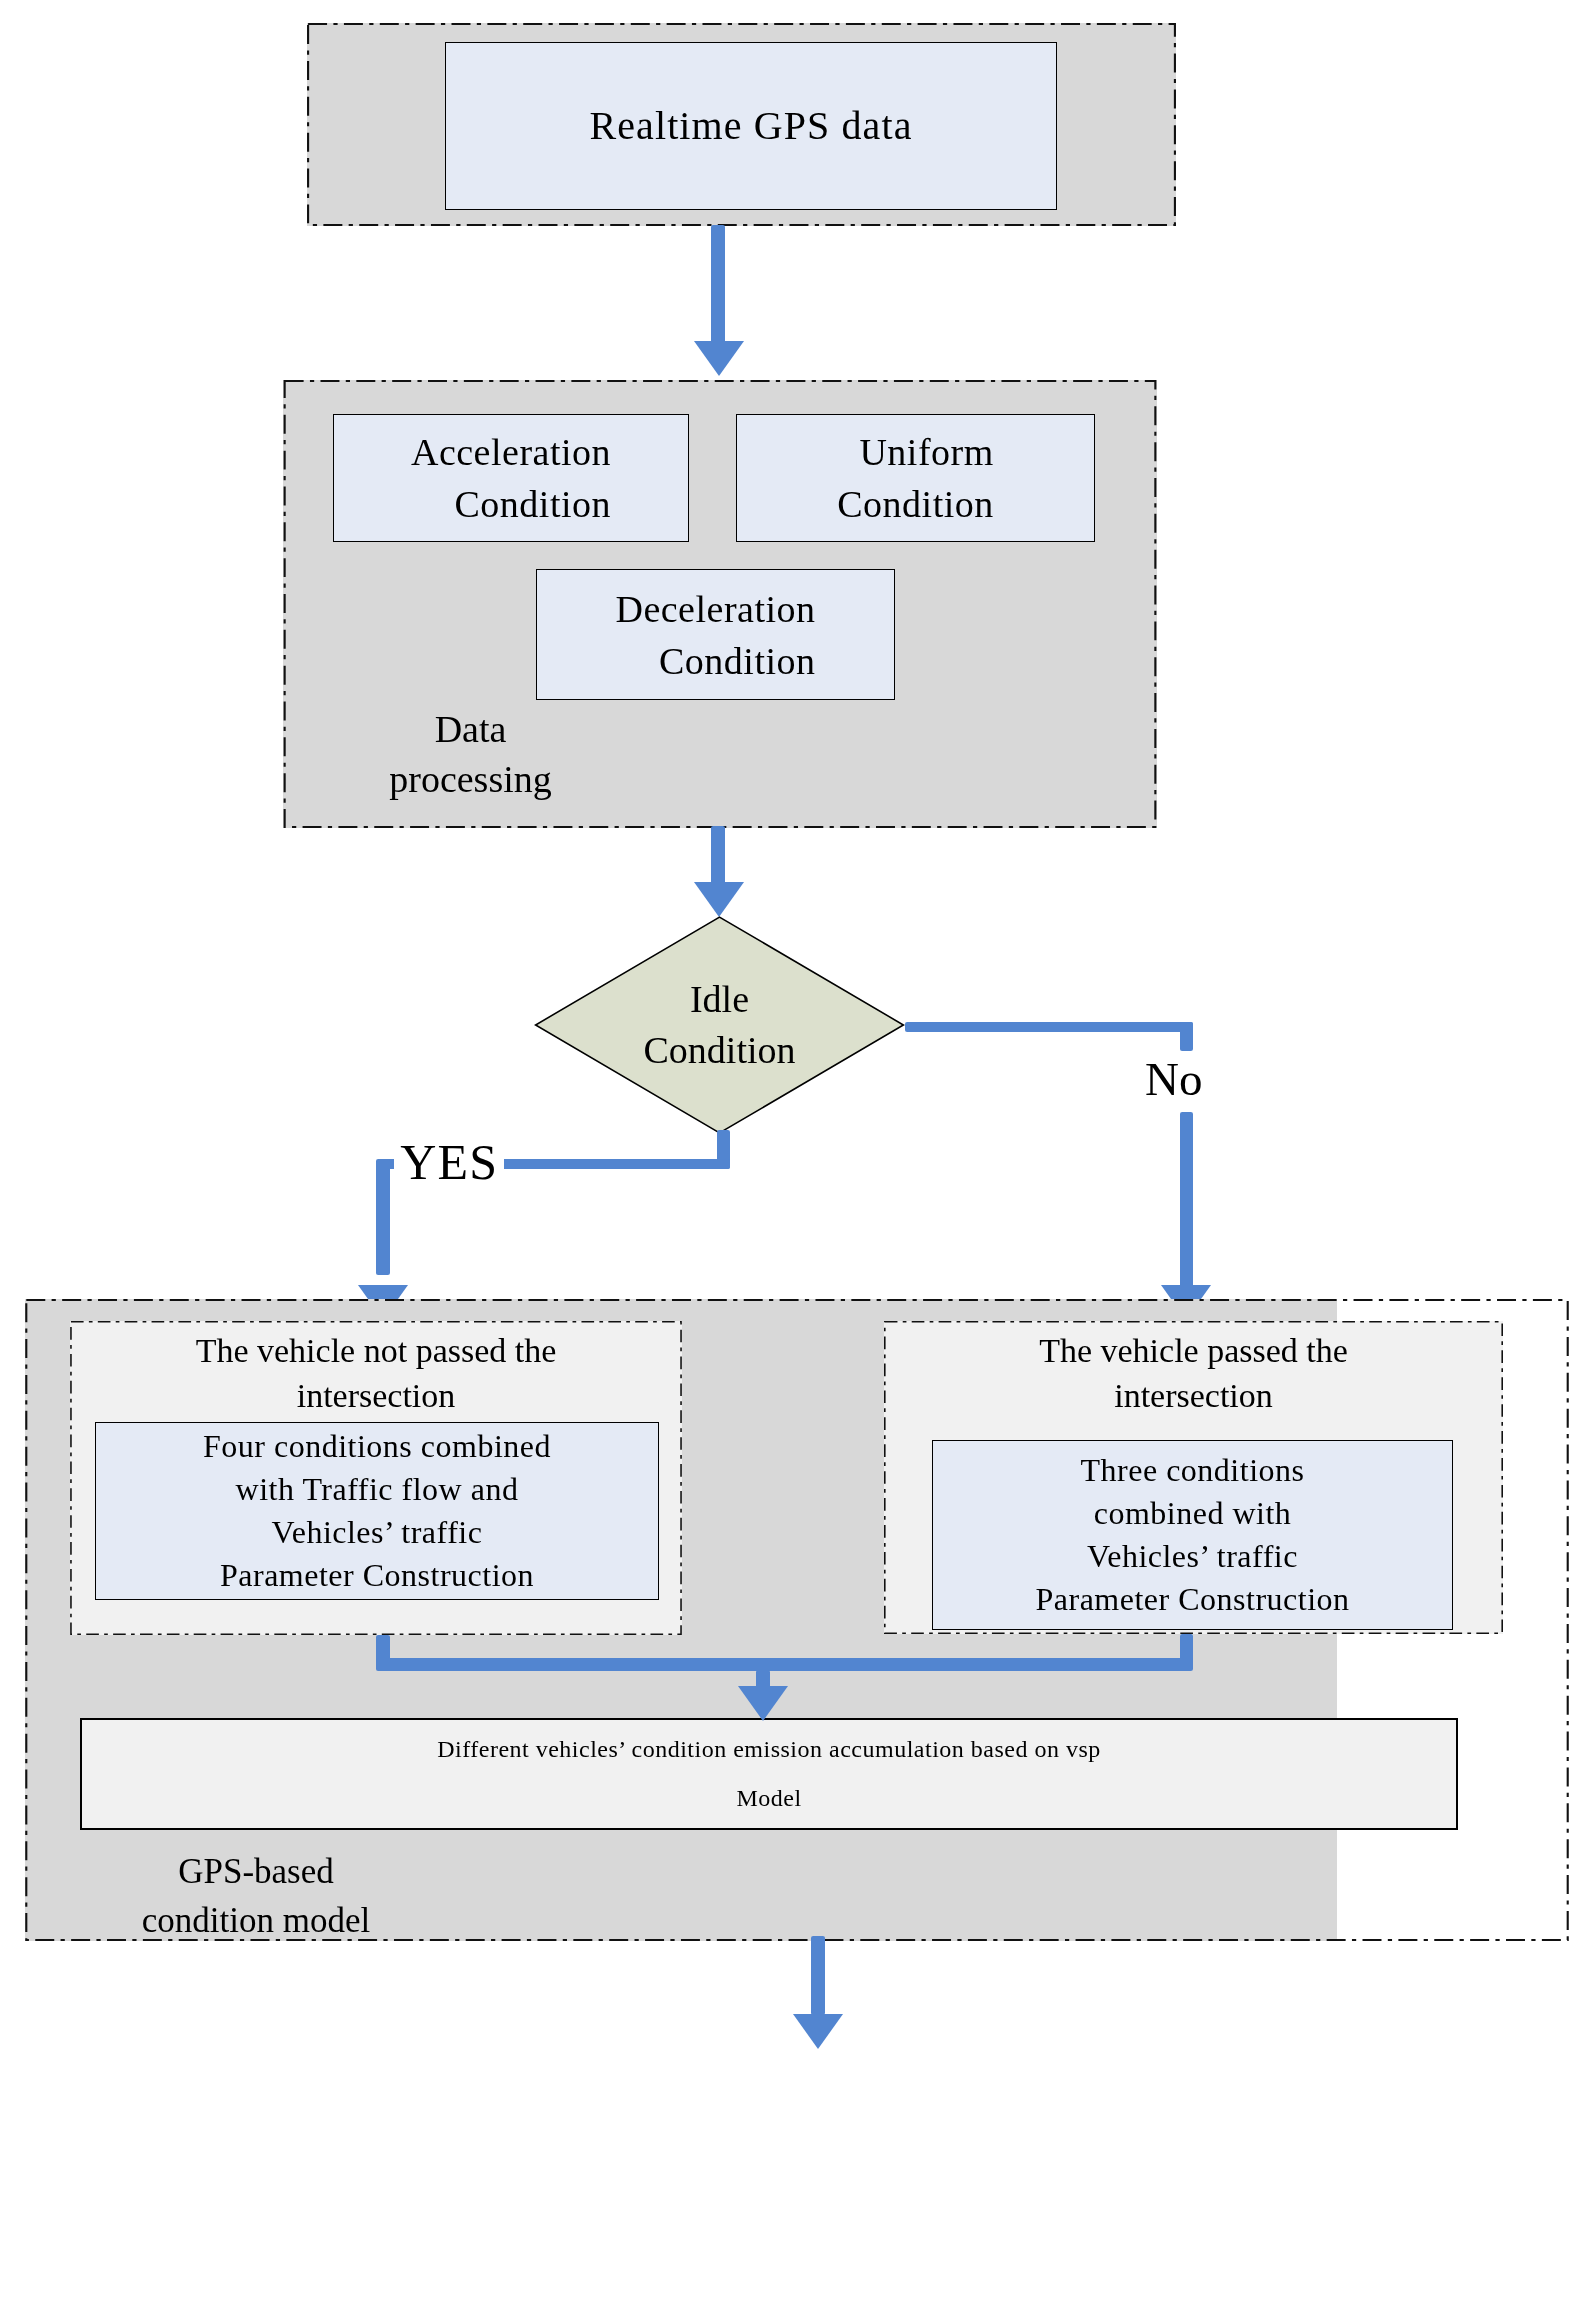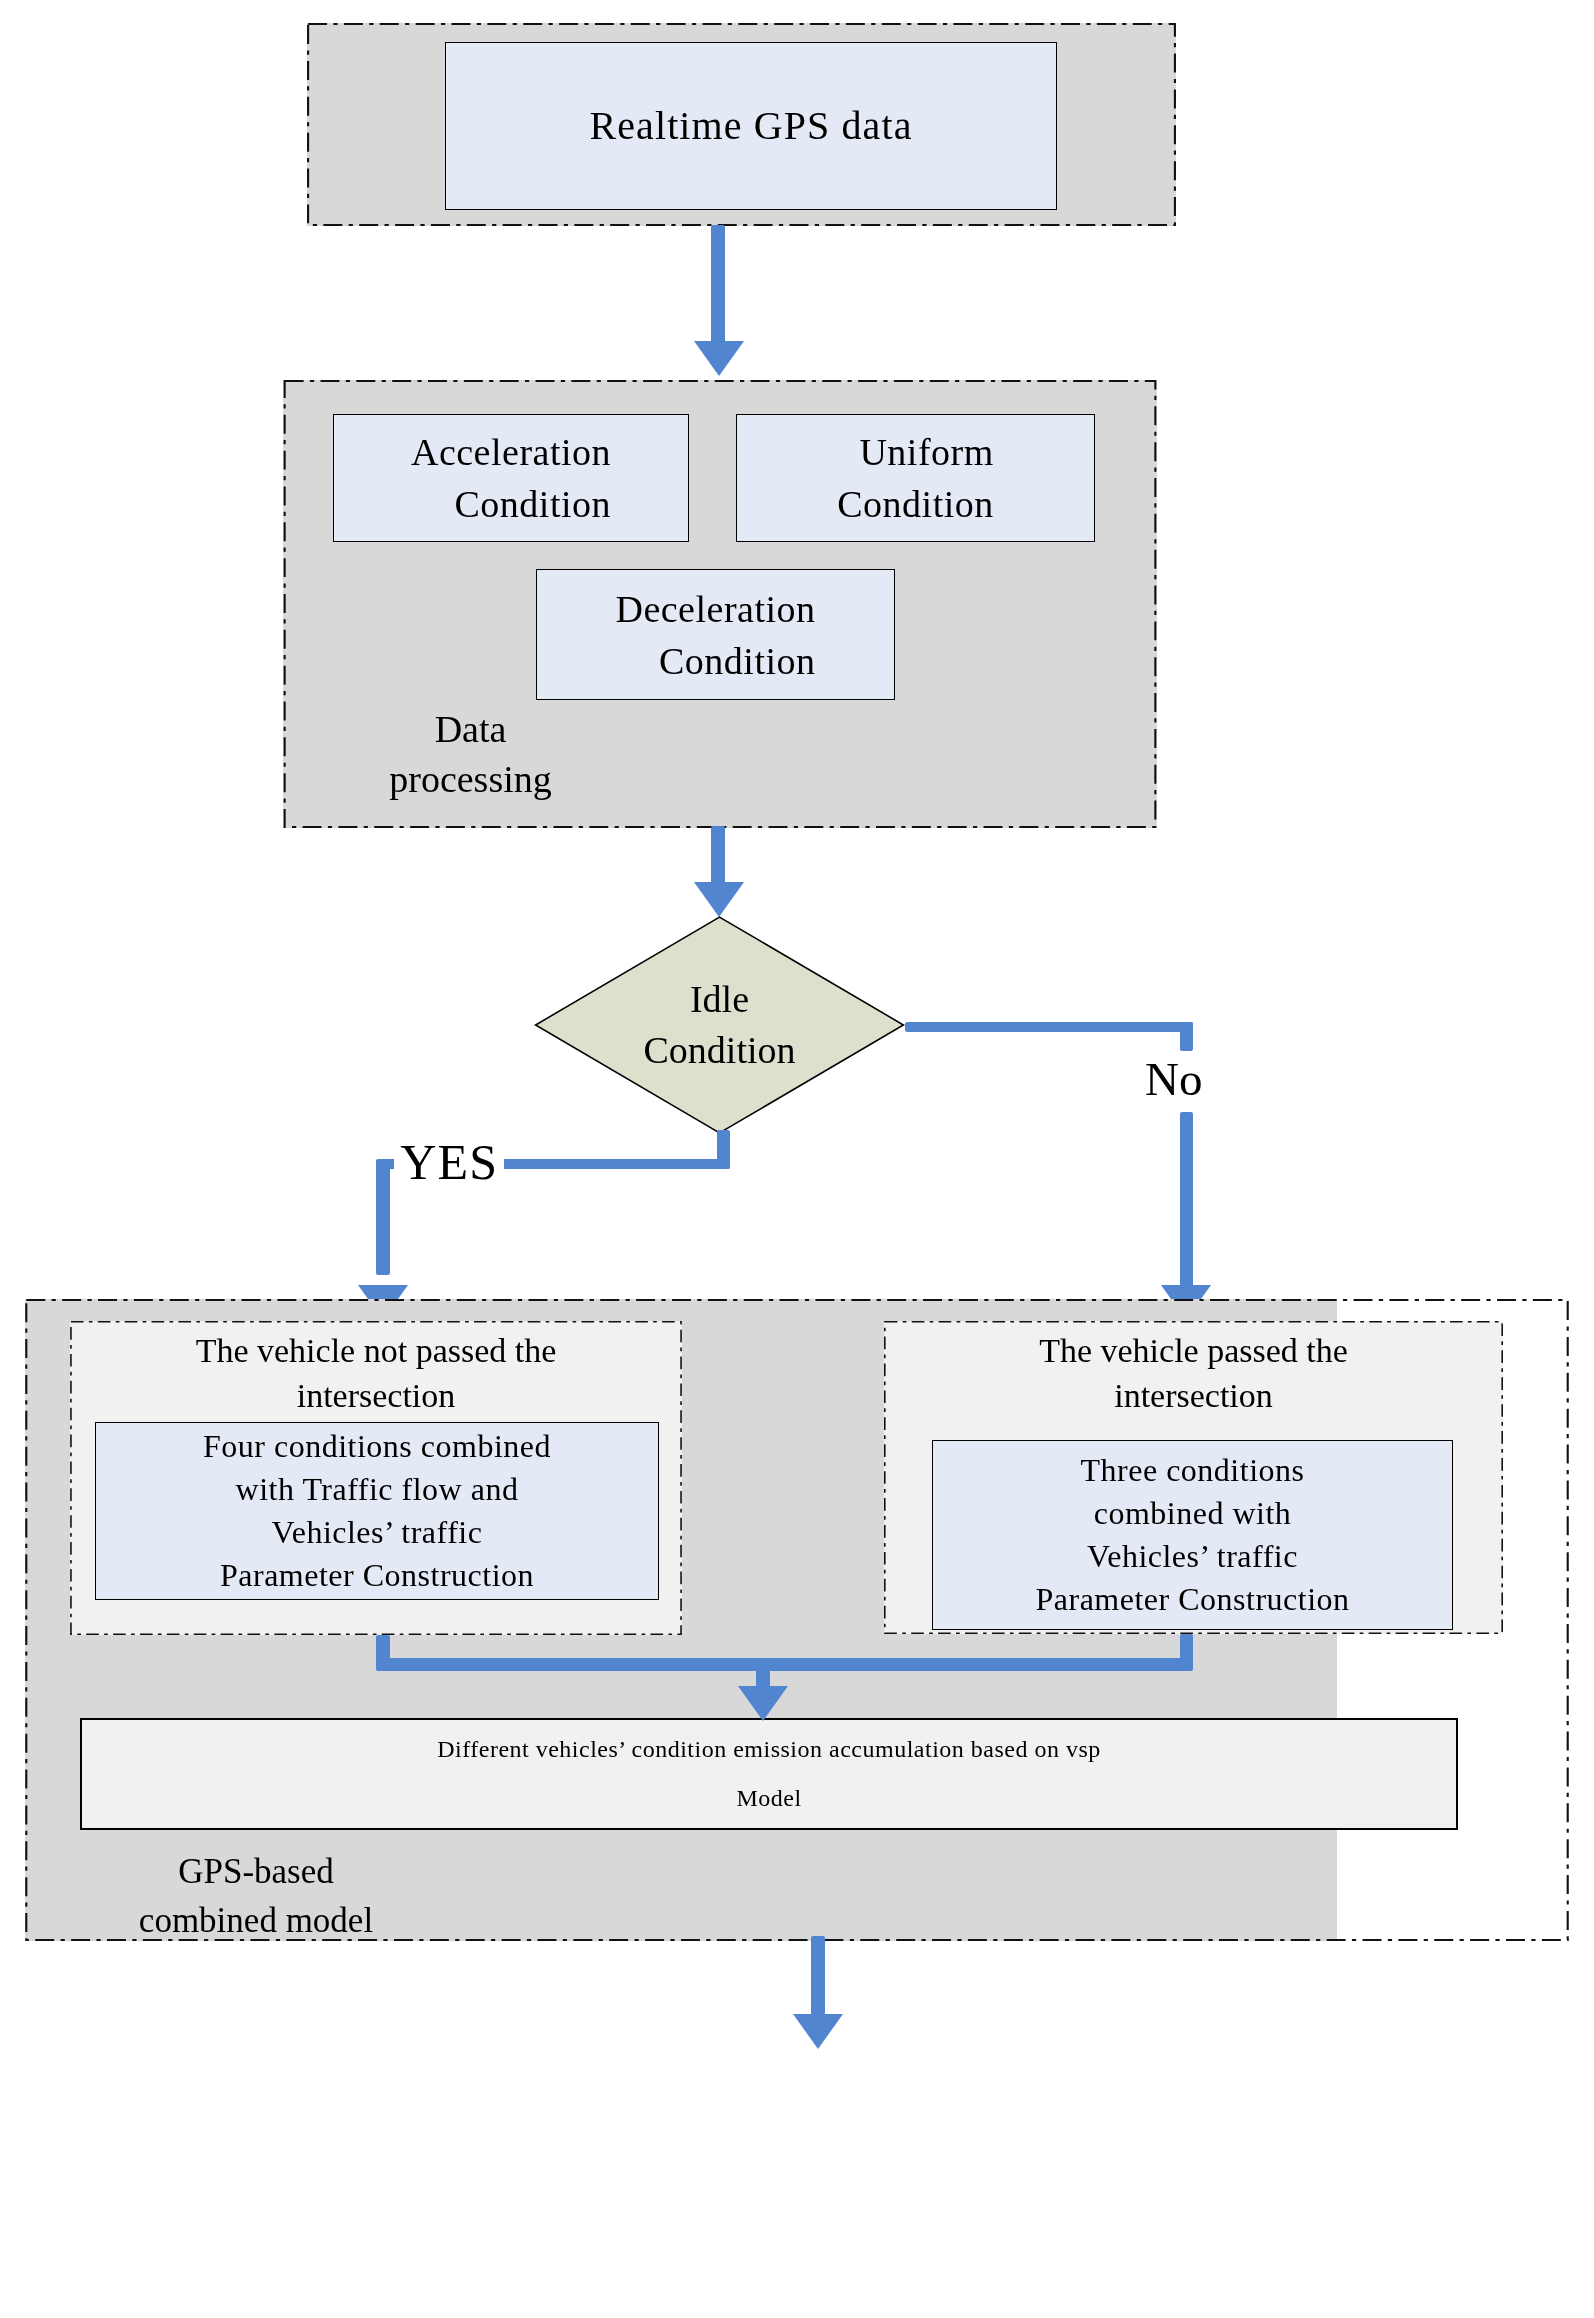--- a/index.html
+++ b/index.html
@@ -128,21 +128,21 @@
 Parameter Construction</span>
       </div>
     </div>
 
     <div class="abs vsp-box center-flex t-vsp pre" style="left:55px;top:419px;width:1374px;height:108px;">
       <span class="pre">Different vehicles’ condition emission accumulation based on vsp
 Model</span>
     </div>
 
     <div class="abs t-model-label pre" style="left:49px;top:548px;width:364px;">GPS-based
-combined model</div>
+condition model</div>
   </div>
 
   <div class="abs line" style="left:376px;top:1635px;width:13.7px;height:29px;"></div>
   <div class="abs line" style="left:1180px;top:1634px;width:13px;height:31px;"></div>
   <div class="abs line" style="left:376px;top:1658px;width:817px;height:12.7px;"></div>
   <div class="abs line" style="left:756px;top:1670px;width:14.2px;height:22px;"></div>
   <div class="abs head-down" style="left:738px;top:1686px;"></div>
 
   <div class="abs line" style="left:811px;top:1936px;width:14.2px;height:79px;"></div>
   <div class="abs head-down" style="left:793px;top:2014px;"></div>

